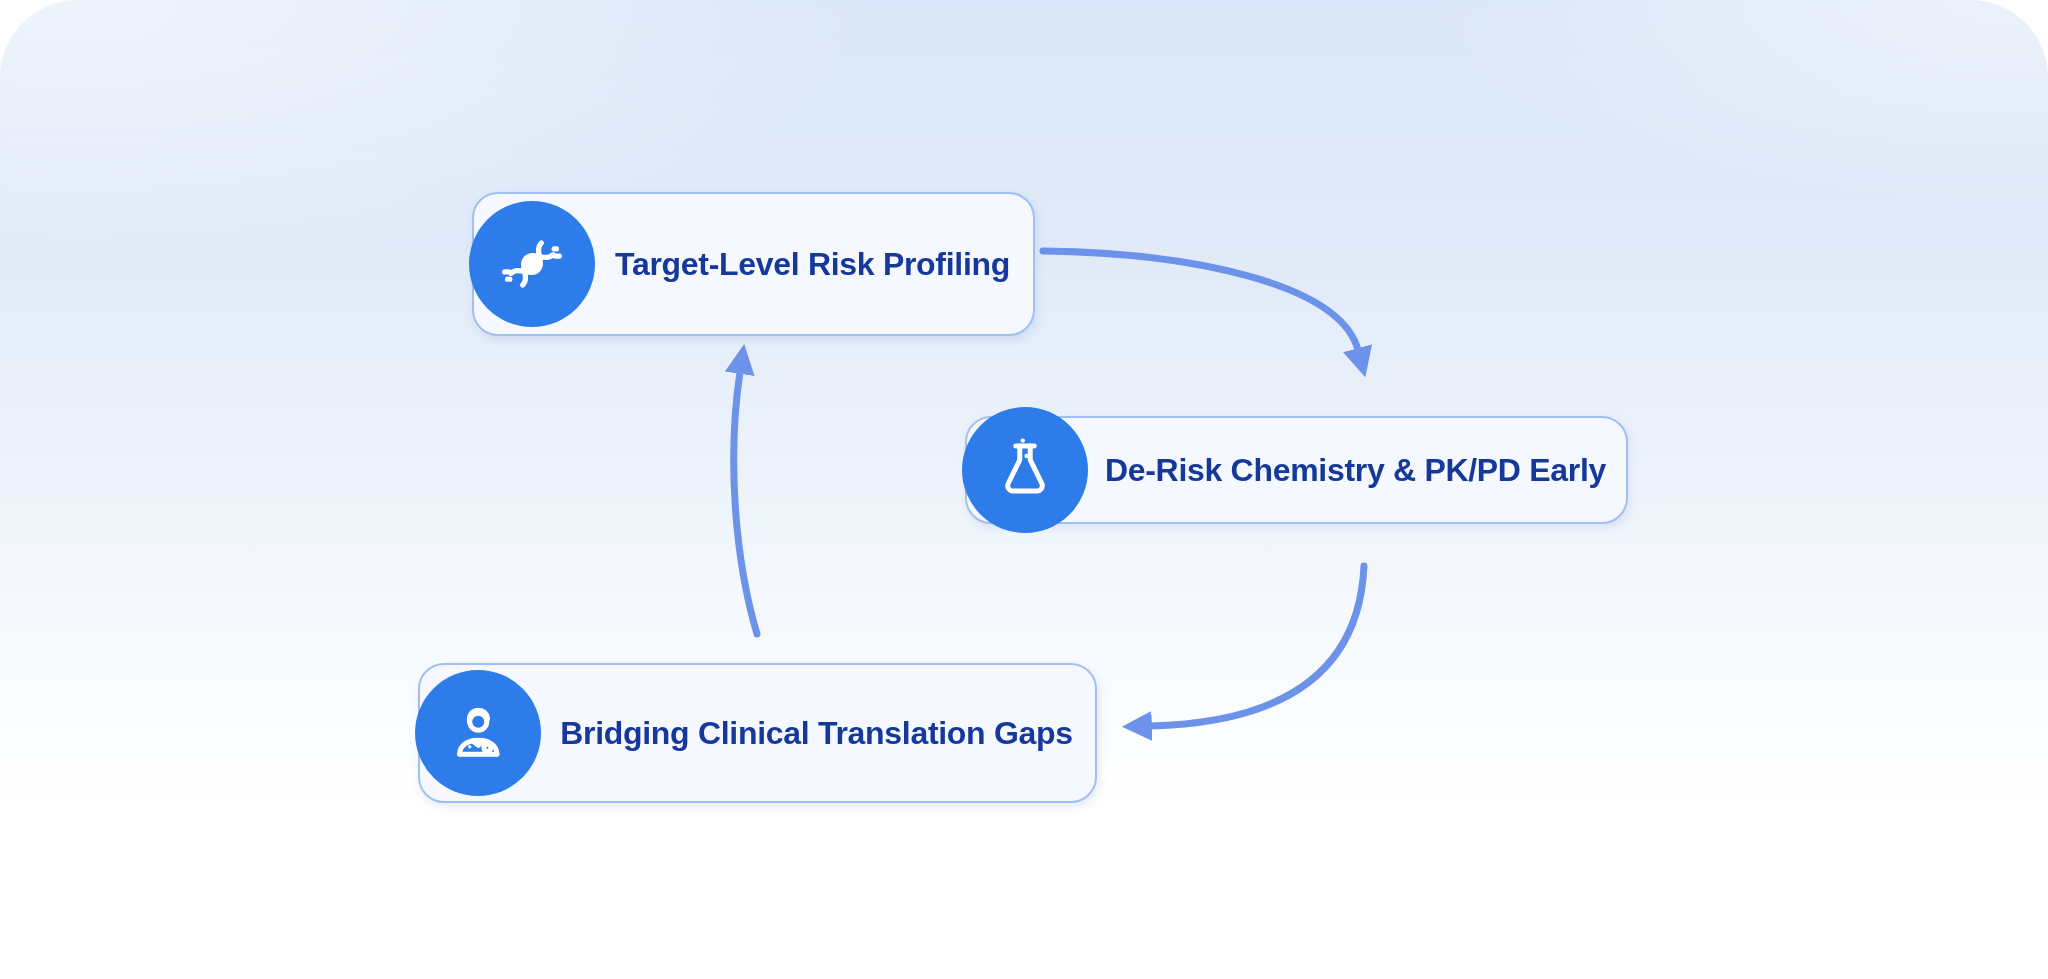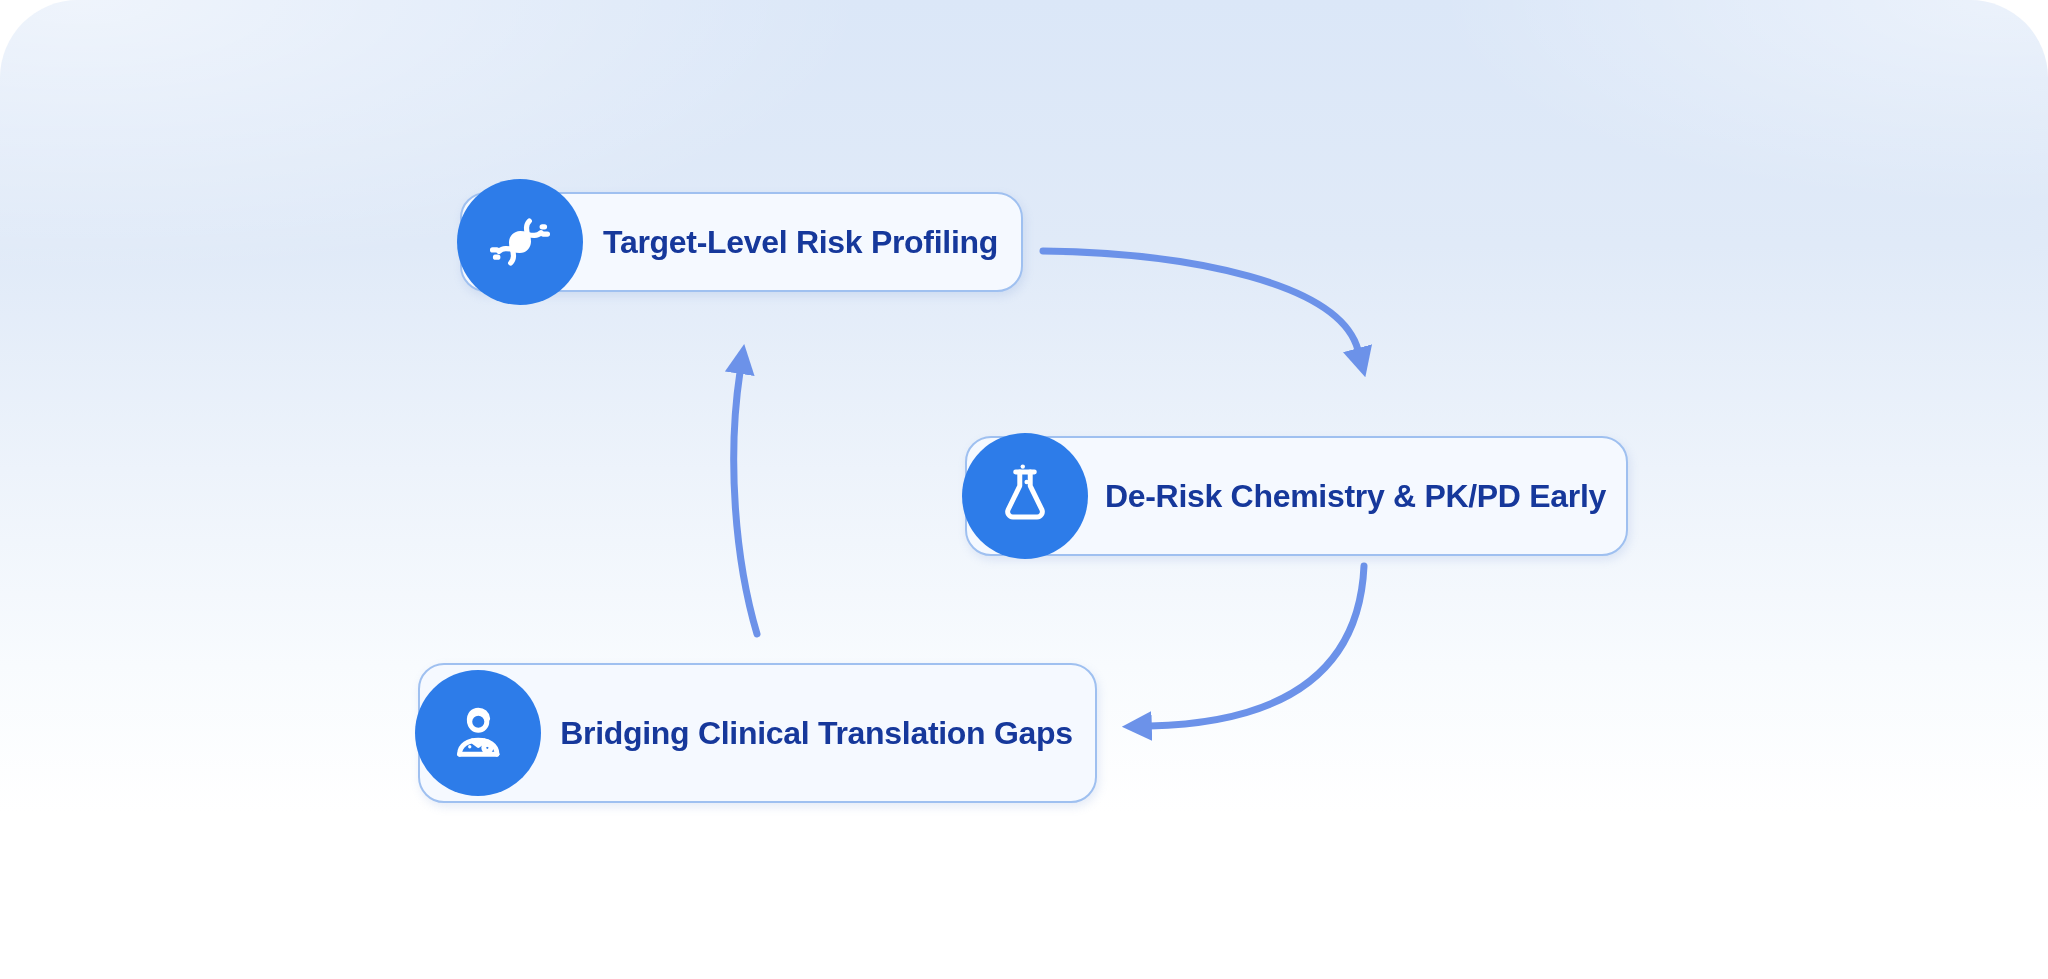--- a/index.html
+++ b/index.html
@@ -77,41 +77,41 @@
     <defs>
       <marker id="ah" viewBox="0 0 10 10" refX="0.6" refY="5" markerWidth="30" markerHeight="36" markerUnits="userSpaceOnUse" orient="auto">
         <path d="M0 0 L10 5 L0 10 Z" fill="#6c92e9"></path>
       </marker>
     </defs>
     <path class="edge" d="M1043 251 C1190 253 1340 283 1358 350" marker-end="url(#ah)" style="stroke: rgb(108, 146, 233);"></path>
     <path class="edge" d="M1364 566 C1360 655 1306 722 1150 726" marker-end="url(#ah)" style="stroke: rgb(108, 146, 233);"></path>
     <path class="edge" d="M757 634 C735 560 727 458 740 372" marker-end="url(#ah)" style="stroke: rgb(108, 146, 233);"></path>
   </svg>
 
-  <div class="node" style="left:460px; top:192px; width:563px; height:100px">
+  <div class="node" style="left:472px; top:192px; width:563px; height:144px">
     <span class="badge">
       <svg viewBox="0 0 24 24" fill="none" stroke="#ffffff" stroke-width="1.9" stroke-linecap="round" stroke-linejoin="round">
         <g transform="rotate(45 12 12)">
           <path d="M9 4.2 C9 8.2 15 8.2 15 12 C15 15.8 9 15.8 9 19.8"></path>
           <path d="M15 4.2 C15 8.2 9 8.2 9 12 C9 15.8 15 15.8 15 19.8"></path>
           <path d="M10.4 10 H13.6"></path>
           <path d="M9.5 11.3 H14.5"></path>
           <path d="M9.5 12.7 H14.5"></path>
           <path d="M10.4 14 H13.6"></path>
           <path d="M15.9 4 L17 2.9"></path>
           <path d="M13.8 2.4 L14.4 1.8"></path>
           <path d="M8.1 20 L7 21.1"></path>
           <path d="M10.2 21.6 L9.6 22.2"></path>
         </g>
       </svg>
     </span>
     <span class="label">Target-Level Risk Profiling</span>
   </div>
 
-  <div class="node" style="left:965px; top:436px; width:663px; height:120px">
+  <div class="node" style="left:965px; top:416px; width:663px; height:108px">
     <span class="badge">
       <svg viewBox="0 0 24 24" fill="none" stroke="#ffffff" stroke-width="1.8" stroke-linecap="round" stroke-linejoin="round">
         <path d="M8.6 3.3 H15.4"></path>
         <path d="M10.1 3.3 V8.3 L5.9 16.9 a1.9 1.9 0 0 0 1.7 2.75 h8.8 a1.9 1.9 0 0 0 1.7 -2.75 L13.9 8.3 V3.3"></path>
         <circle cx="11.2" cy="1.3" r="0.8" fill="#ffffff" stroke="none"></circle>
         <circle cx="12.6" cy="6.9" r="0.8" fill="#ffffff" stroke="none"></circle>
       </svg>
     </span>
     <span class="label">De-Risk Chemistry &amp; PK/PD Early</span>
   </div>

